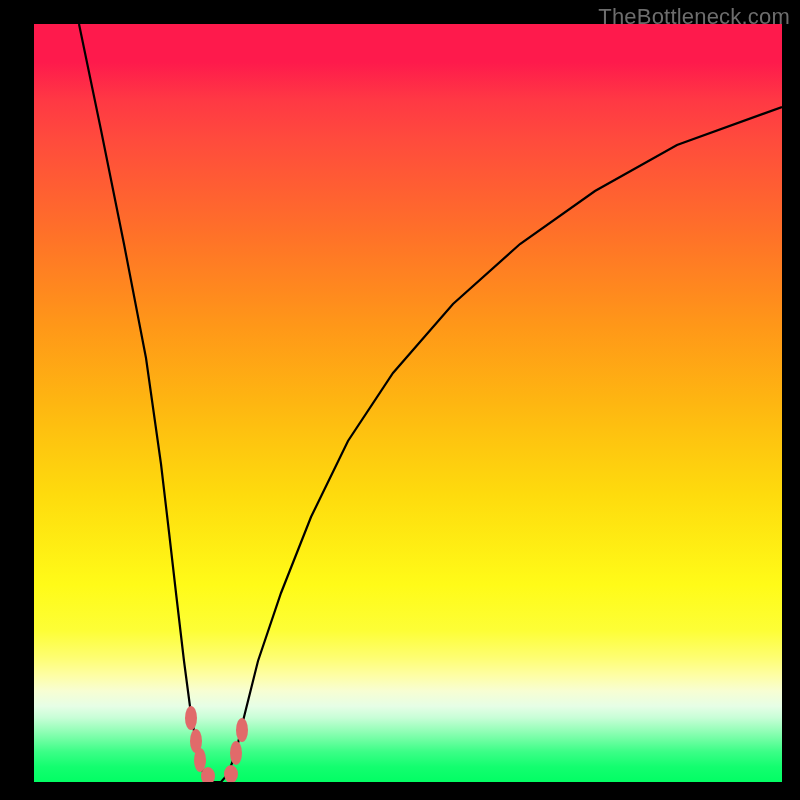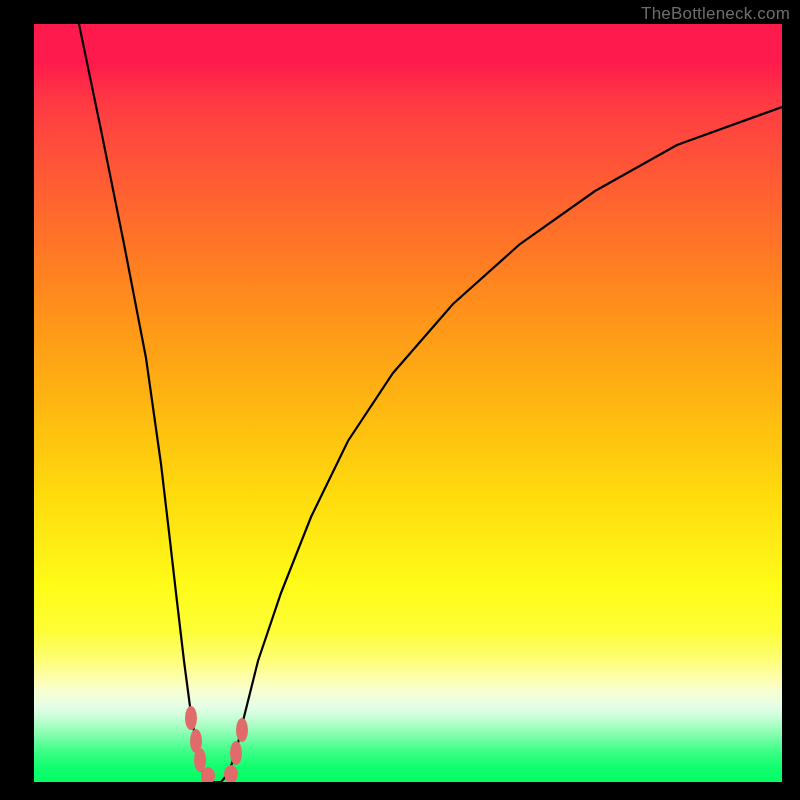--- a/index.html
+++ b/index.html
@@ -45,21 +45,21 @@
       #3cfe87 96%,
       #13fe6f 98%,
       #02fe64 100%
     );
   }
   .watermark {
     position: absolute;
     top: 4px;
     right: 10px;
     color: #6d6d6d;
-    font-size: 17px;
+    font-size: 22px;
     font-weight: 400;
     letter-spacing: 0.2px;
   }
   svg.curve {
     position: absolute;
     left: 0; top: 0;
     width: 748px;
     height: 758px;
   }
   svg.curve path {

